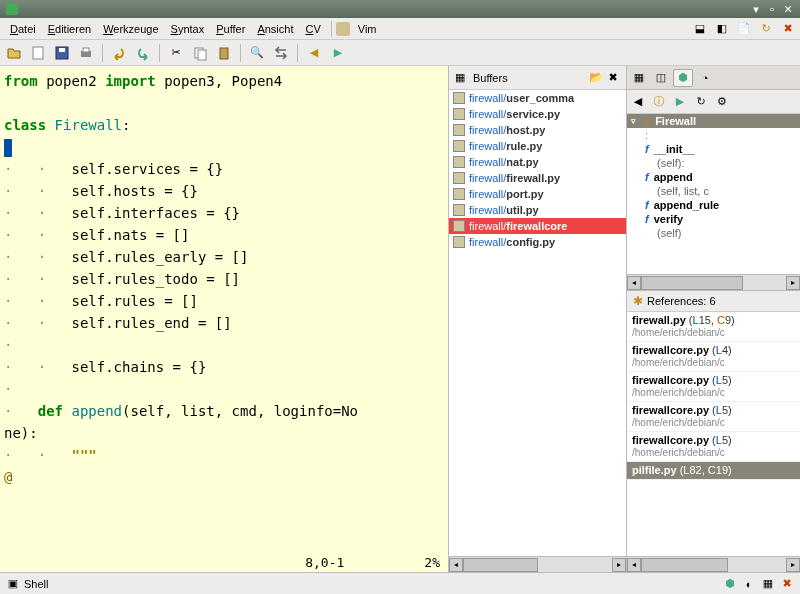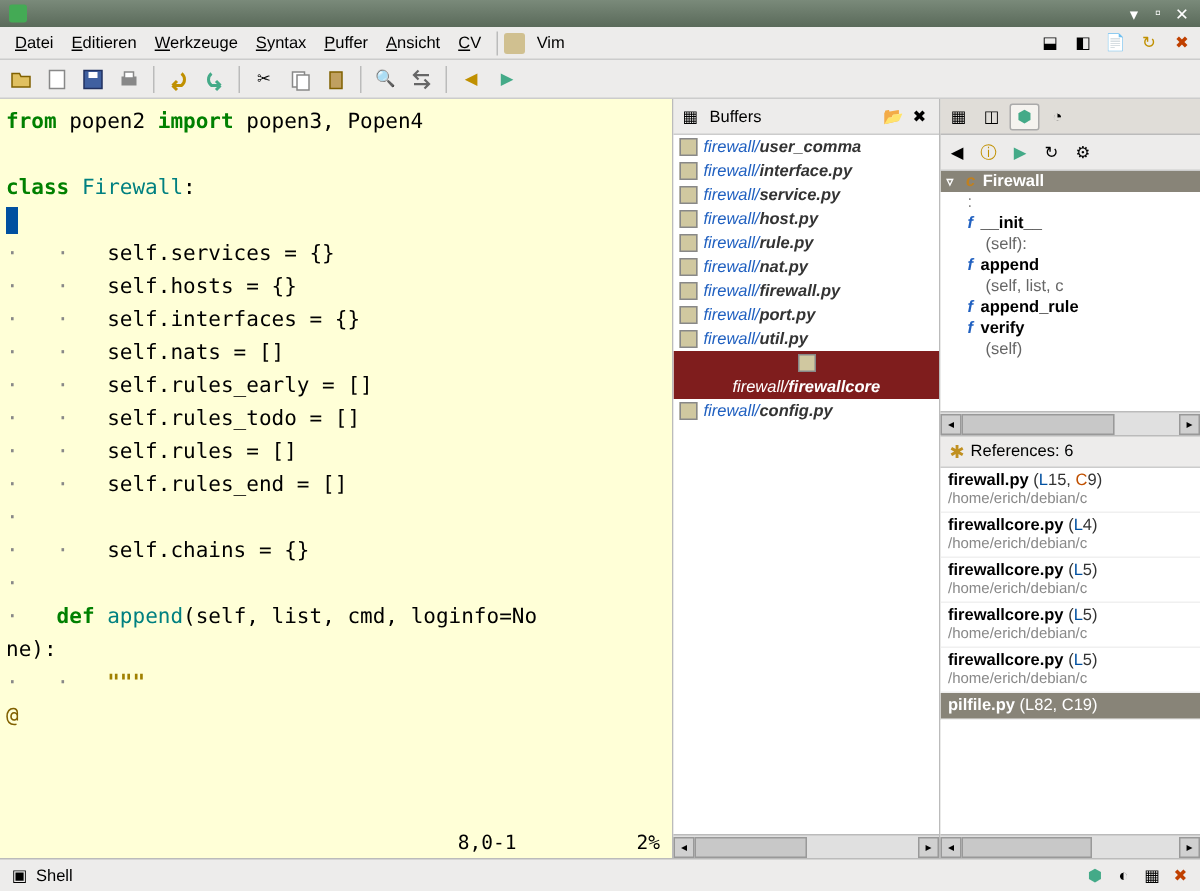--- a/index.html
+++ b/index.html
@@ -28,26 +28,26 @@
 .editor-content .cursor { background: #0050a0; width: 8px; height: 18px; display: inline-block; vertical-align: middle; }
 .editor-status { background: #ffffd7; padding: 2px 8px; text-align: center; font-family: monospace; font-size: 13px; display: flex; }
 .editor-status .pos { margin-left: auto; margin-right: 80px; }
 .panels { flex: 1; display: flex; }
 .buffers-pane { width: 178px; background: #edeceb; border-left: 1px solid #bbb; display: flex; flex-direction: column; }
 .pane-header { background: #edeceb; padding: 3px 6px; display: flex; align-items: center; height: 24px; border-bottom: 1px solid #ccc; }
 .pane-header .icon { width: 14px; height: 14px; margin-right: 4px; }
 .pane-header .title { font-size: 11px; }
 .pane-header .actions { margin-left: auto; display: flex; gap: 3px; }
 .pane-header .actions span { width: 14px; height: 14px; display: flex; align-items: center; justify-content: center; cursor: pointer; }
-.buffer-list { flex: 1; background: #fff; overflow: hidden; font-style: italic; }
+.buffer-list { flex: 1; background: #fff; overflow: hidden; }
 .buffer-item { padding: 2px 4px; display: flex; align-items: center; gap: 4px; font-size: 11px; cursor: pointer; white-space: nowrap; overflow: hidden; }
 .buffer-item .bicon { width: 12px; height: 12px; background: #d0c8a0; border: 1px solid #888; flex-shrink: 0; }
 .buffer-item .path { color: #2060c0; }
 .buffer-item .name { font-weight: bold; color: #333; }
-.buffer-item.selected { background: #7f1d1d; flex-direction: column; }
+.buffer-item.selected { background: #ef4444; }
 .buffer-item.selected .path, .buffer-item.selected .name { color: #fff; }
 .scroll-h { height: 16px; background: #e0e0e0; border-top: 1px solid #bbb; display: flex; align-items: center; }
 .scroll-h .arrow { width: 14px; height: 14px; background: #d0d0d0; border: 1px solid #999; display: flex; align-items: center; justify-content: center; cursor: pointer; font-size: 8px; }
 .scroll-h .track { flex: 1; height: 14px; position: relative; }
 .scroll-h .thumb { position: absolute; left: 0; width: 50%; height: 100%; background: #c8c8c8; border: 1px solid #999; }
 .right-pane { width: 174px; background: #edeceb; border-left: 1px solid #bbb; display: flex; flex-direction: column; }
 .right-tabs { display: flex; height: 24px; background: #e0ddd8; border-bottom: 1px solid #bbb; align-items: center; padding: 0 2px; gap: 2px; }
 .right-tabs .tab { width: 20px; height: 18px; display: flex; align-items: center; justify-content: center; cursor: pointer; border: 1px solid transparent; border-radius: 2px; }
 .right-tabs .tab.active { background: #f5f3ef; border-color: #aaa; }
 .right-toolbar { display: flex; height: 24px; padding: 2px; gap: 3px; align-items: center; border-bottom: 1px solid #ccc; }
@@ -203,24 +203,20 @@
           <span>✖</span>
         </div>
       </div>
       <div class="buffer-list" id="buffer-list">
           <div class="buffer-item">
             <span class="bicon"></span>
             <span><span class="path">firewall/</span><span class="name">user_comma</span></span>
           </div>
           <div class="buffer-item">
             <span class="bicon"></span>
-            <span><span class="path">firewall/</span><span class="name">interface.py</span></span>
-          </div>
-          <div class="buffer-item">
-            <span class="bicon"></span>
             <span><span class="path">firewall/</span><span class="name">service.py</span></span>
           </div>
           <div class="buffer-item">
             <span class="bicon"></span>
             <span><span class="path">firewall/</span><span class="name">host.py</span></span>
           </div>
           <div class="buffer-item">
             <span class="bicon"></span>
             <span><span class="path">firewall/</span><span class="name">rule.py</span></span>
           </div>

